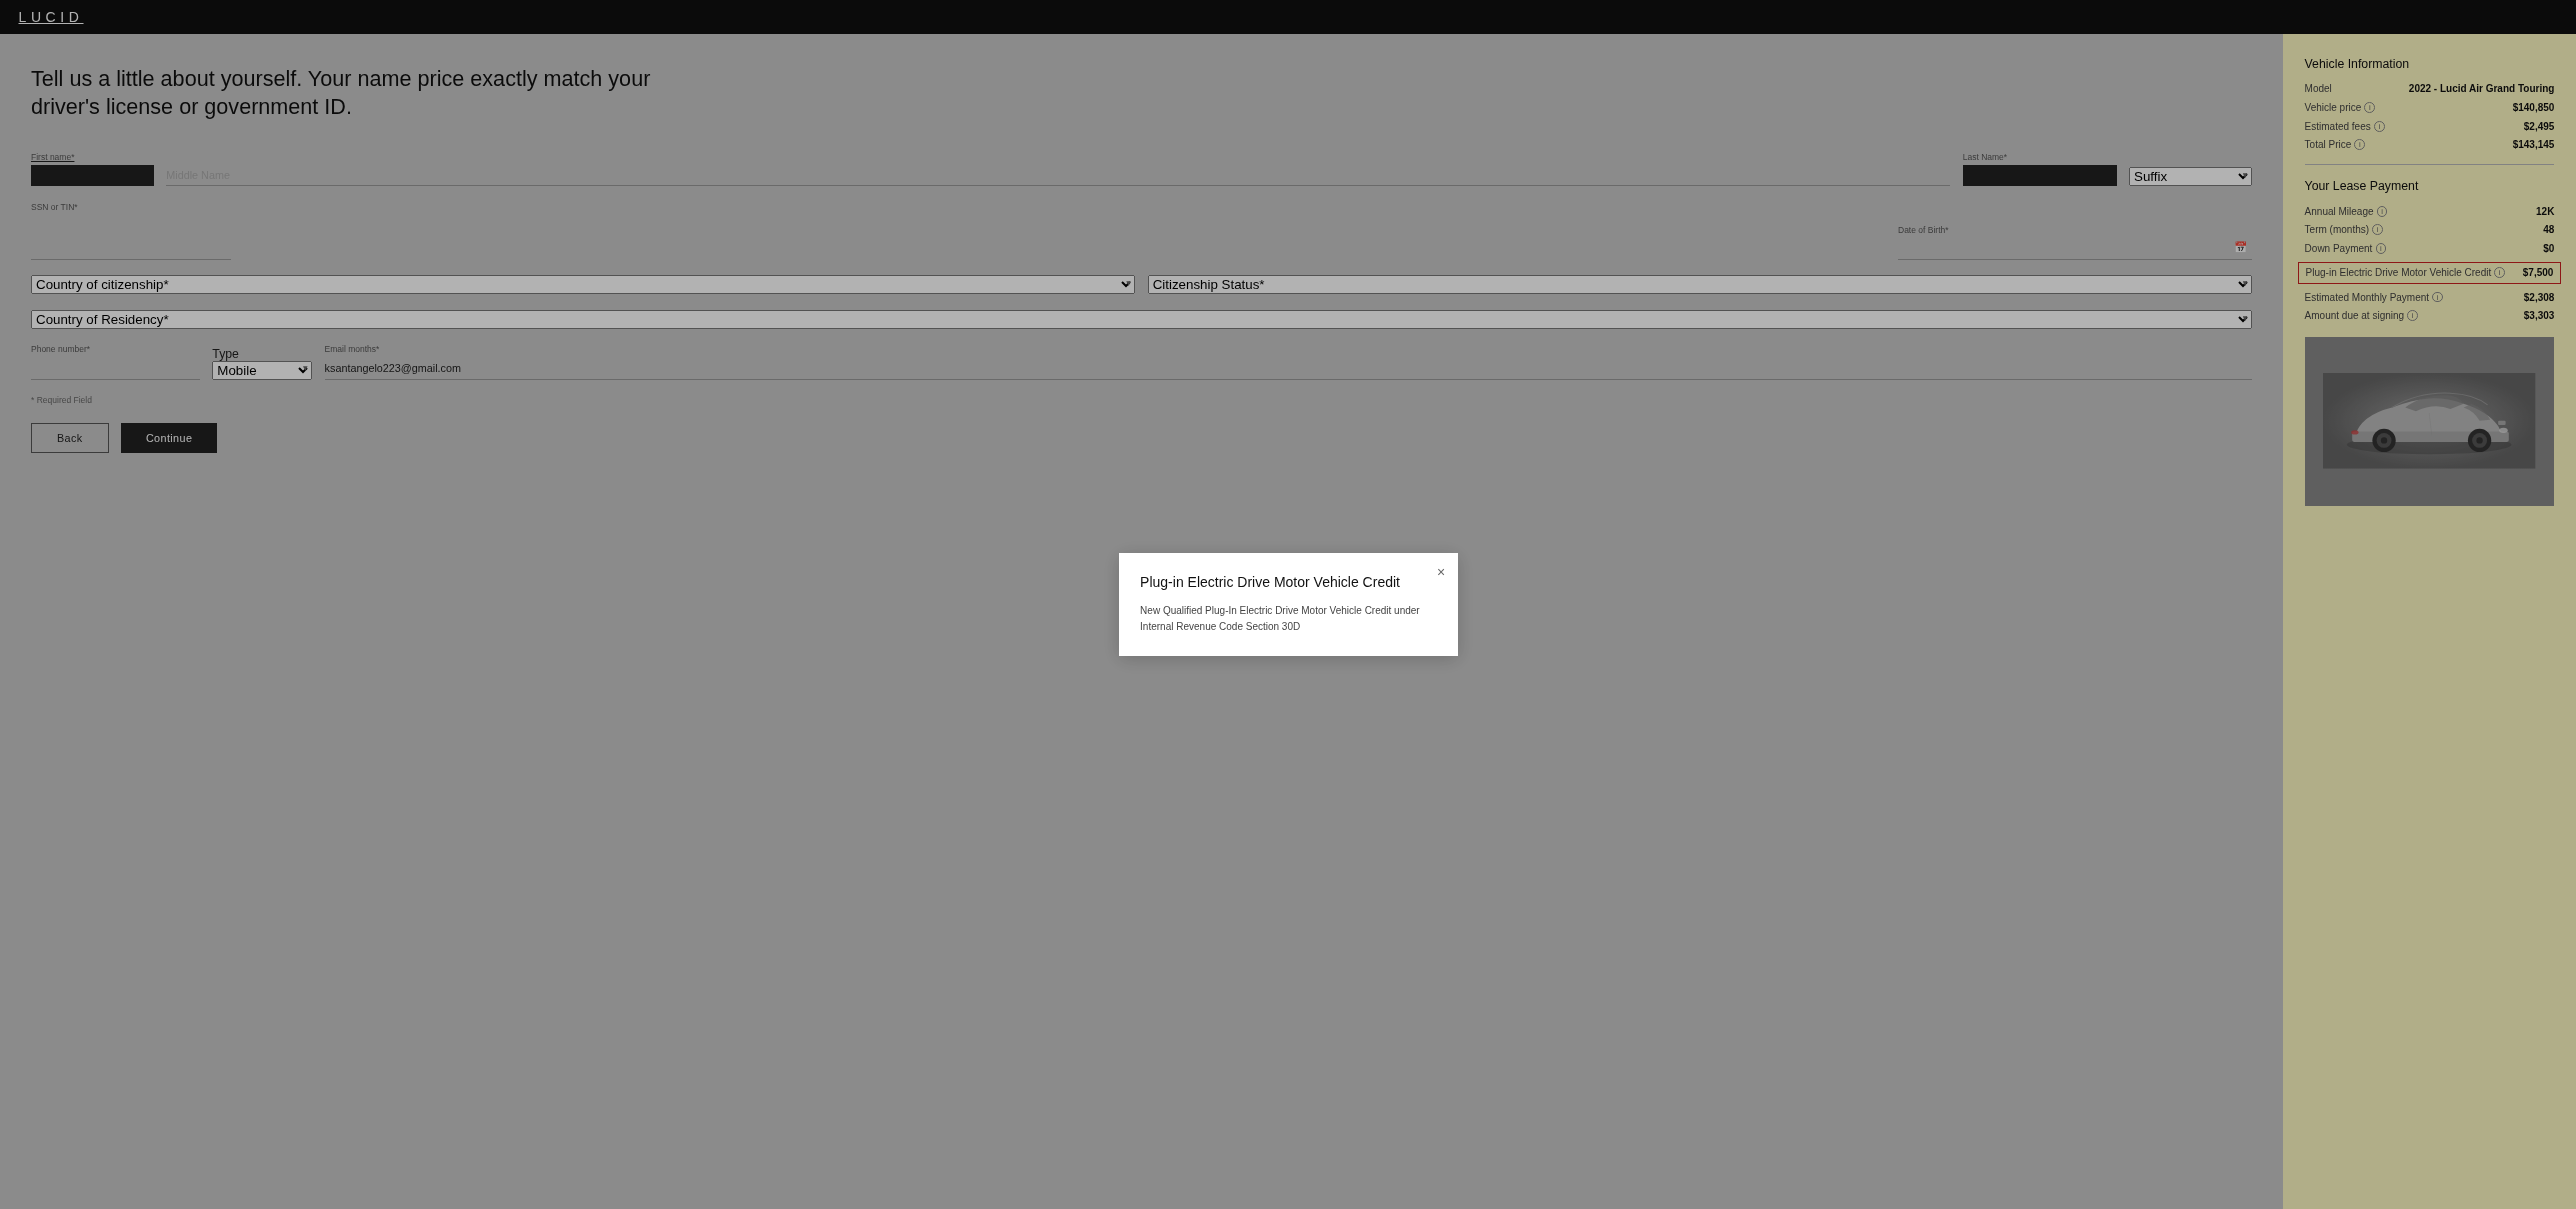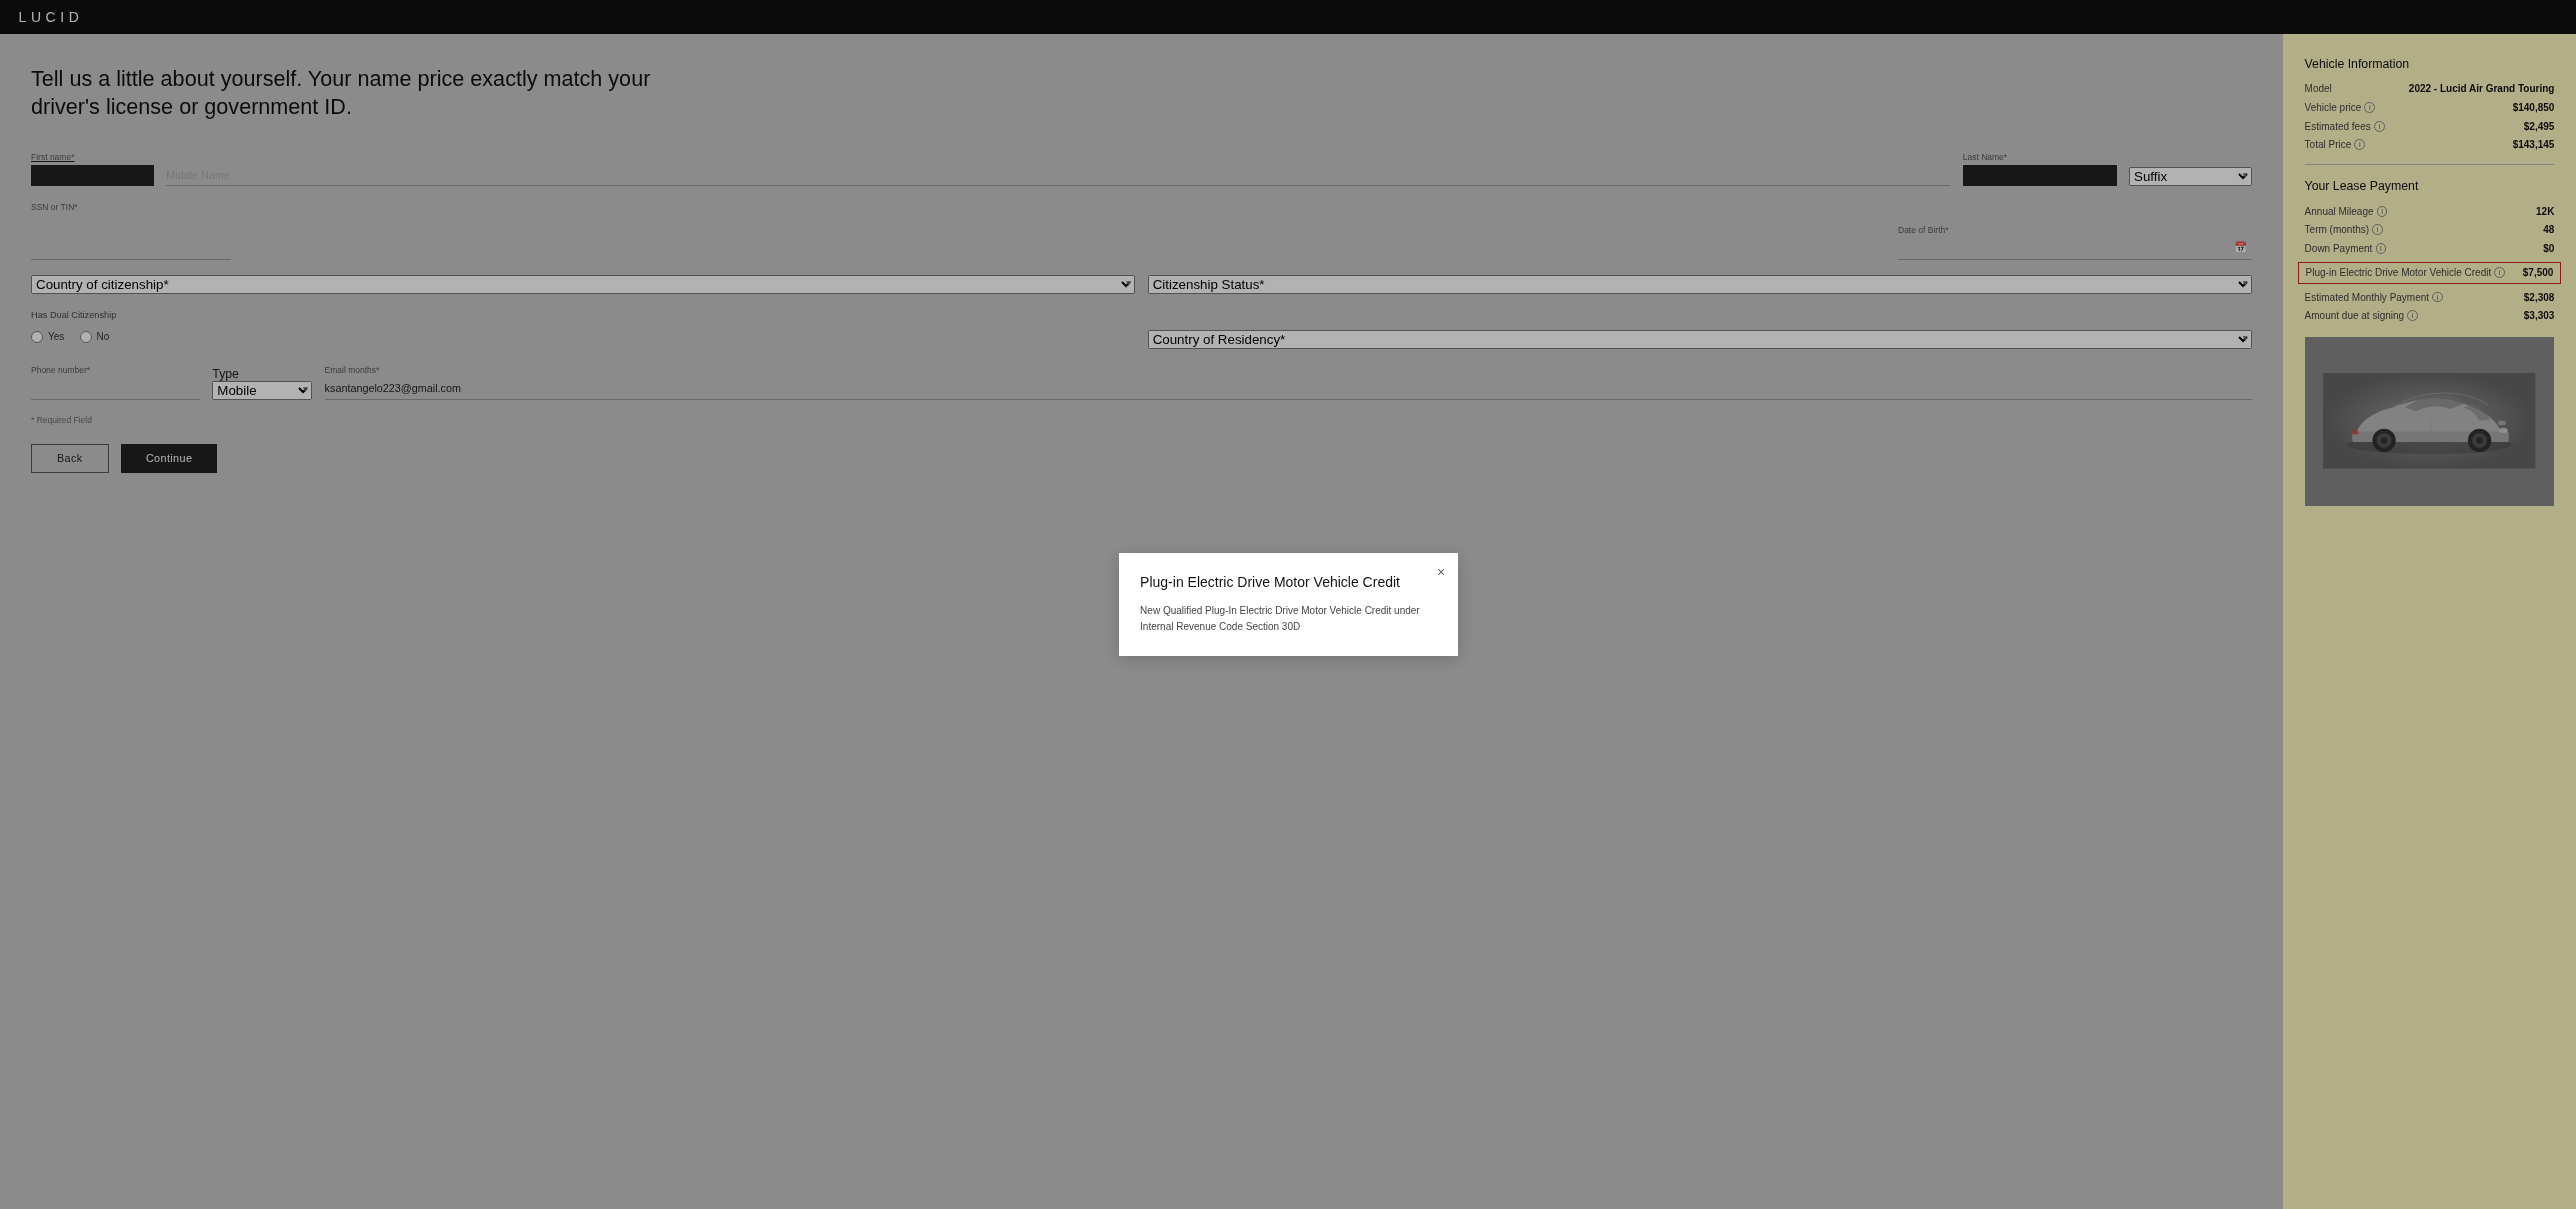--- a/index.html
+++ b/index.html
@@ -17,20 +17,21 @@
       display: flex;
       align-items: center;
       padding: 0 18.5px;
     }
     .topnav-logo {
       color: #fff;
       font-size: 14px;
       letter-spacing: 4.6px;
       font-weight: 300;
       text-transform: uppercase;
+      text-decoration: underline;
     }
 
     
     .main-layout {
       display: flex;
       min-height: calc(100vh - 34px);
     }
 
     
     .form-area {
@@ -384,33 +385,20 @@
         </select>
       </div>
       <div class="select-wrapper" style="flex: 1;">
         <select>
           <option value="">Citizenship Status*</option>
         </select>
       </div>
     </div>
 
     <div class="form-row">
-      <div style="flex:1;">
-        <div class="has-dual-label">Has Dual Citizenship</div>
-        <div class="radio-group">
-          <label>
-            <input type="radio" name="dual" value="yes" style="">
-            <span>Yes</span>
-          </label>
-          <label>
-            <input type="radio" name="dual" value="no" style="">
-            <span>No</span>
-          </label>
-        </div>
-      </div>
       <div class="select-wrapper" style="flex: 1;">
         <select>
           <option value="">Country of Residency*</option>
         </select>
       </div>
     </div>
 
     <div class="form-row">
       <div class="form-group phone-group">
         <label>Phone number*</label>

